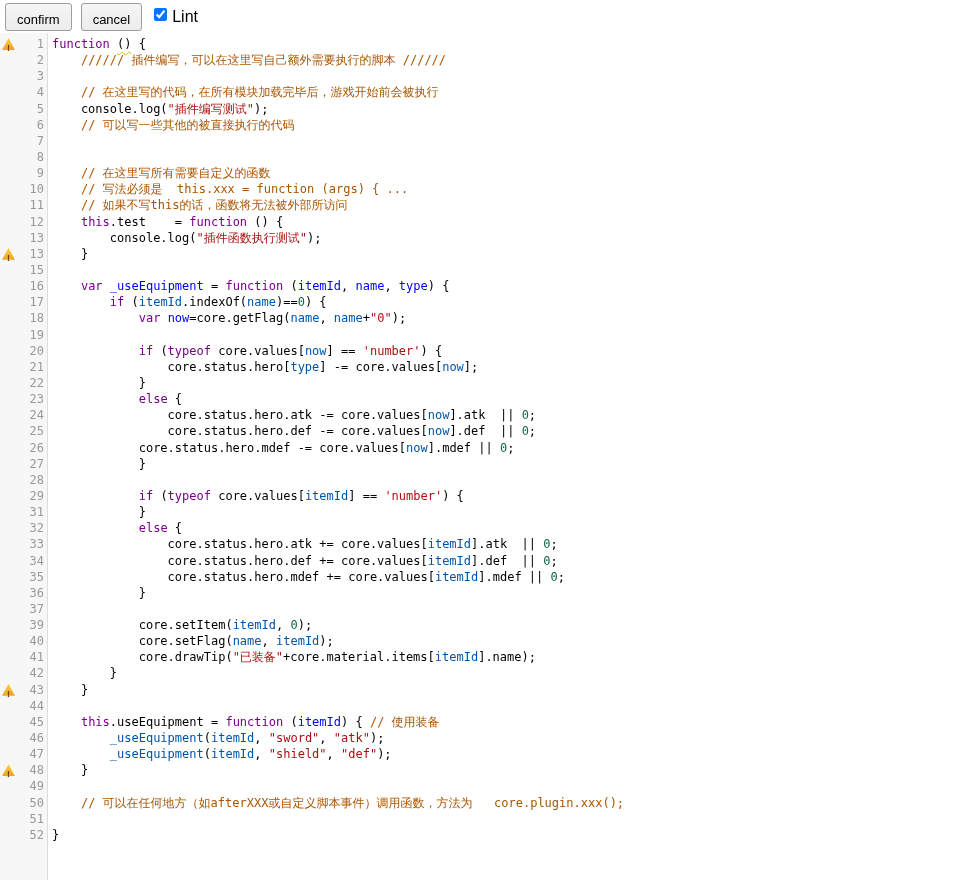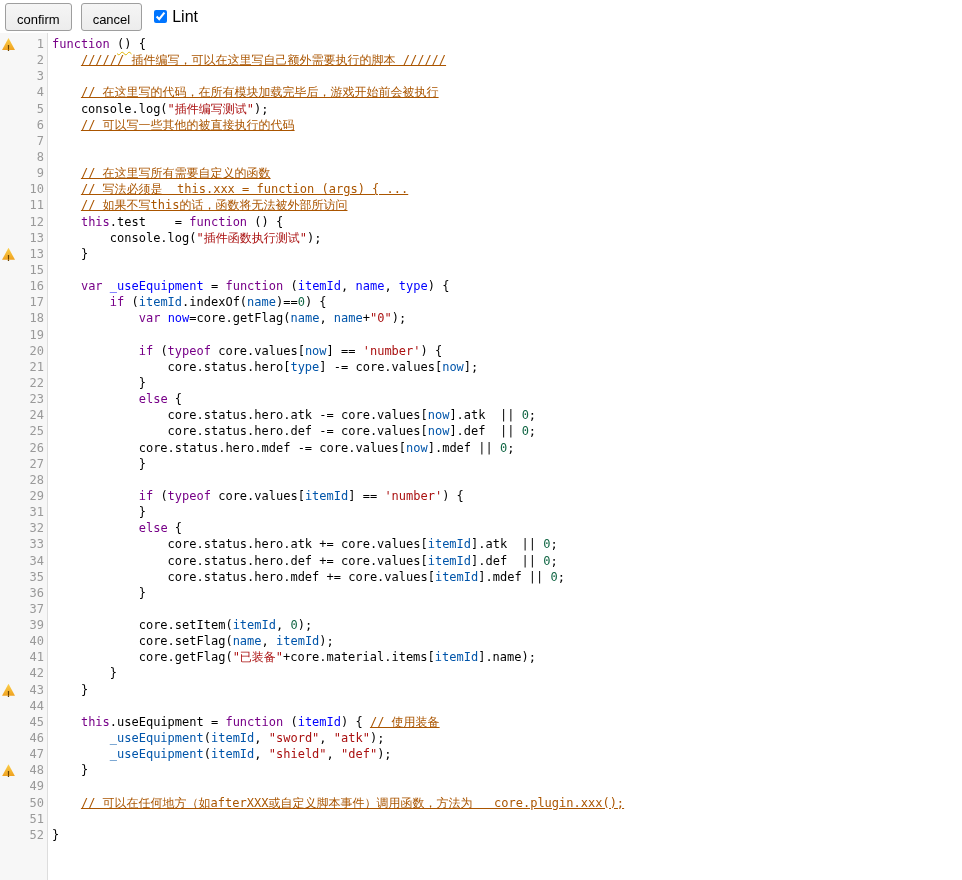--- a/index.html
+++ b/index.html
@@ -4,42 +4,42 @@
 <style>
   * { margin:0; padding:0; box-sizing:border-box; }
   html,body { width:962px; height:880px; background:#fff; overflow:hidden;
               font-family:"Liberation Sans", sans-serif; }
 
   
   .toolbar { height:33px; display:flex; align-items:center; padding:6px 4px 6px 5px; background:#fff; }
   .btn { font-family:"Liberation Sans", sans-serif; font-size:13px; color:#000;
          background:linear-gradient(#f5f5f5,#ececec); border:1px solid #9e9e9e;
          border-radius:3px; padding:8px 11px 3px; margin-right:9px; cursor:pointer; }
-  .lint-wrap { display:flex; align-items:center; margin-left:3px; }
+  .lint-wrap { display:flex; margin-left:3px; }
   .lint-wrap input { width:13px; height:13px; margin-right:5px; }
   .lint-label { font-size:16px; color:#000; }
 
   
   .editor { position:relative; width:962px; height:847px; background:#fff;
             font-family:"DejaVu Sans Mono","DejaVu Sans",monospace; font-size:12px; }
   .gutter-bg { position:absolute; left:0; top:0; bottom:0; width:48px;
                background:#f7f7f7; border-right:1px solid #ddd; }
   .lines { position:relative; padding-top:3px; }
   .line { display:flex; height:16.15px; line-height:16.15px; }
   .marker { width:17px; flex:0 0 17px; position:relative; }
   .lnum  { width:31px; flex:0 0 31px; text-align:right; padding-right:4px; color:#999; }
   .codetxt { padding-left:4px; white-space:pre; color:#000; }
 
   
   .tk-k { color:var(--c-keyword); }
   .tk-d { color:var(--c-def); }
   .tk-v { color:var(--c-variable2); }
   .tk-s { color:var(--c-string); }
   .tk-n { color:var(--c-number); }
-  .tk-c { color:var(--c-comment);text-decoration:underline; }
+  .tk-c { color:var(--c-comment); }
   .tk-p { color:var(--c-plain); }
   .tk-w { color:var(--c-plain);
           text-decoration:underline wavy var(--c-warn) 1px;
           text-underline-offset:3px; }
 
   
   .warn-icon { position:absolute; left:2px; top:2px; width:13px; height:12px; cursor:pointer; }
   .warn-icon::before { content:""; position:absolute; inset:0;
        clip-path:polygon(50% 0,100% 100%,0 100%);
        background:linear-gradient(#fcd04a,var(--c-warn-icon)); }
@@ -252,21 +252,21 @@
         <span class="codetxt"><span class="tk-p">            core.setItem(</span><span class="tk-v">itemId</span><span class="tk-p">, </span><span class="tk-n">0</span><span class="tk-p">);</span></span>
       </div>
       <div class="line">
         <span class="marker"></span>
         <span class="lnum">40</span>
         <span class="codetxt"><span class="tk-p">            core.setFlag(</span><span class="tk-v">name</span><span class="tk-p">, </span><span class="tk-v">itemId</span><span class="tk-p">);</span></span>
       </div>
       <div class="line">
         <span class="marker"></span>
         <span class="lnum">41</span>
-        <span class="codetxt"><span class="tk-p">            core.getFlag(</span><span class="tk-s">"已装备"</span><span class="tk-p">+core.material.items[</span><span class="tk-v">itemId</span><span class="tk-p">].name);</span></span>
+        <span class="codetxt"><span class="tk-p">            core.drawTip(</span><span class="tk-s">"已装备"</span><span class="tk-p">+core.material.items[</span><span class="tk-v">itemId</span><span class="tk-p">].name);</span></span>
       </div>
       <div class="line">
         <span class="marker"></span>
         <span class="lnum">42</span>
         <span class="codetxt"><span class="tk-p">        }</span></span>
       </div>
       <div class="line">
         <span class="marker">
           <span class="warn-icon"></span>
         </span>

